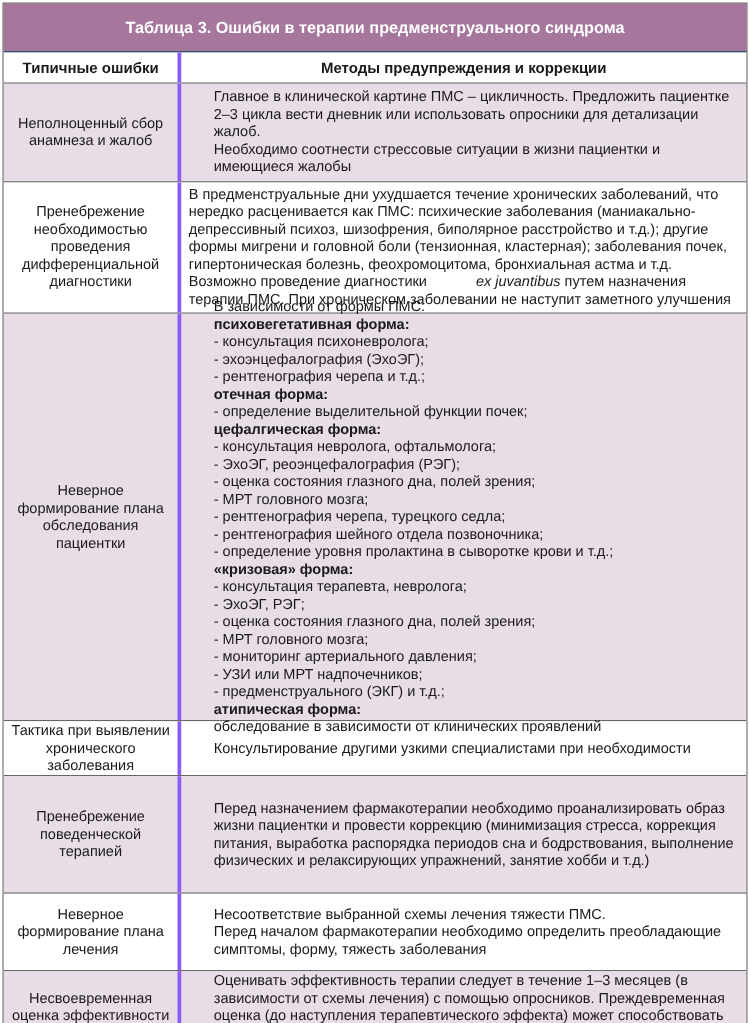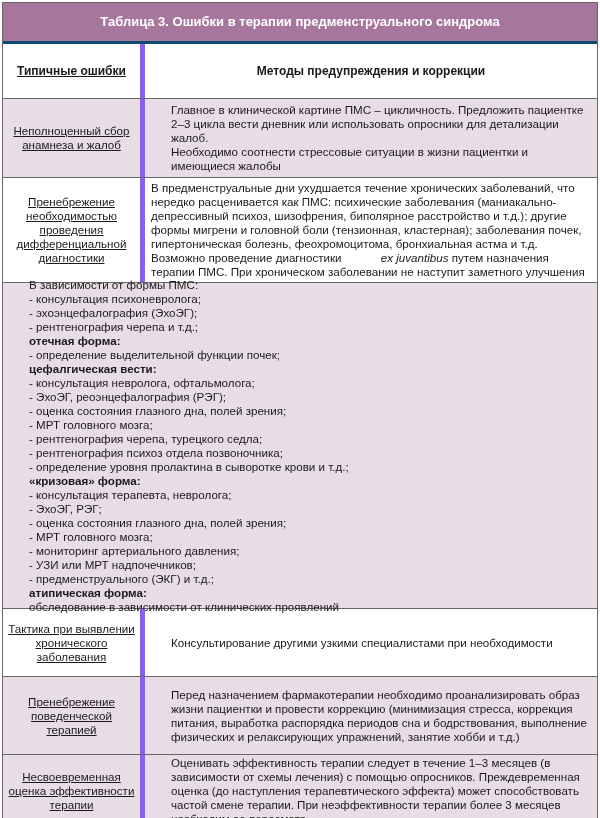--- a/index.html
+++ b/index.html
@@ -1,22 +1,22 @@
 <!DOCTYPE html>
 <html><head>
 <meta charset="utf-8">
 <style>
   html, body { margin:0; padding:0; background:#ffffff; }
   body { width:600px; height:818px; overflow:hidden; font-family:"Liberation Sans", sans-serif; color:#1a1a1a; }
   .tbl { position:absolute; left:2px; top:2px; width:596px; border:1px solid #666; box-sizing:border-box; }
-  .title { background:#a7769c; color:#fff; font-weight:bold; text-align:center; font-size:13px; height:38px; line-height:38px; border-bottom:3px solid #0c4a6e; }
+  .title { background:#a7769c; color:#fff; font-weight:bold; text-align:center; font-size:13px; height:38px; line-height:38px; border-bottom:1px solid #0c4a6e; }
   .row { display:flex; border-bottom:1px solid #666; box-sizing:border-box; }
   .row:last-child { border-bottom:none; }
-  .c1 { width:142px; flex:none; border-right:5px solid #8b5cf6; display:flex; align-items:center; justify-content:center; text-align:center; font-size:11.6px; line-height:14px; padding:0 4px; box-sizing:border-box;text-decoration:underline; }
-  .c2 { flex:1; padding:20px 6px; font-size:11.6px; line-height:14px; display:flex; flex-direction:column; justify-content:center; box-sizing:border-box; }
+  .c1 { width:142px; flex:none; border-right:3px solid #8b5cf6; display:flex; align-items:center; justify-content:center; text-align:center; font-size:11.6px; line-height:14px; padding:0 4px; box-sizing:border-box; }
+  .c2 { flex:1; padding:5px 6px; font-size:11.6px; line-height:14px; display:flex; flex-direction:column; justify-content:center; box-sizing:border-box; }
   .hdr .c1, .hdr .c2 { font-weight:bold; font-size:12px; justify-content:center; text-align:center; align-items:center; }
   .lav { background:#e8dde6; }
   .wht { background:#ffffff; }
   .b { font-weight:bold; }
   .i { font-style:italic;margin-left:36px; }
   .line { display:block;margin-left:20px; }
 </style>
 </head>
 <body>
 
@@ -37,62 +37,71 @@
   </div>
 
   <div class="row wht" style="height:105px">
     <div class="c1">Пренебрежение необходимостью проведения дифференциальной диагностики</div>
     <div class="c2">
       <span><span>В предменструальные дни ухудшается течение хронических заболеваний, что нередко расценивается как ПМС: психические заболевания (маниакально-депрессивный психоз, шизофрения, биполярное расстройство и т.д.); другие формы мигрени и головной боли (тензионная, кластерная); заболевания почек, гипертоническая болезнь, феохромоцитома, бронхиальная астма и т.д. Возможно проведение диагностики </span><span class="i">ex juvantibus</span><span> путем назначения терапии ПМС. При хроническом заболевании не наступит заметного улучшения</span></span>
     </div>
   </div>
 
   <div class="row lav" style="height:326px">
+    <div class="c1">Неверное формирование плана обследования пациентки</div>
     <div class="c2">
       <span class="line">В зависимости от формы ПМС:</span>
+      <span class="line b">психовегетативная форма:</span>
       <span class="line">- консультация психоневролога;</span>
       <span class="line">- эхоэнцефалография (ЭхоЭГ);</span>
       <span class="line">- рентгенография черепа и т.д.;</span>
       <span class="line b">отечная форма:</span>
       <span class="line">- определение выделительной функции почек;</span>
-      <span class="line b">цефалгическая вести:</span>
+      <span class="line b">цефалгическая форма:</span>
       <span class="line">- консультация невролога, офтальмолога;</span>
       <span class="line">- ЭхоЭГ, реоэнцефалография (РЭГ);</span>
       <span class="line">- оценка состояния глазного дна, полей зрения;</span>
       <span class="line">- МРТ головного мозга;</span>
       <span class="line">- рентгенография черепа, турецкого седла;</span>
-      <span class="line">- рентгенография психоз отдела позвоночника;</span>
+      <span class="line">- рентгенография шейного отдела позвоночника;</span>
       <span class="line">- определение уровня пролактина в сыворотке крови и т.д.;</span>
       <span class="line b">«кризовая» форма:</span>
       <span class="line">- консультация терапевта, невролога;</span>
       <span class="line">- ЭхоЭГ, РЭГ;</span>
       <span class="line">- оценка состояния глазного дна, полей зрения;</span>
       <span class="line">- МРТ головного мозга;</span>
       <span class="line">- мониторинг артериального давления;</span>
       <span class="line">- УЗИ или МРТ надпочечников;</span>
       <span class="line">- предменструального (ЭКГ) и т.д.;</span>
       <span class="line b">атипическая форма:</span>
       <span class="line">обследование в зависимости от клинических проявлений</span>
     </div>
   </div>
 
-  <div class="row wht" style="height:68px">
+  <div class="row wht" style="height:44px">
     <div class="c1">Тактика при выявлении хронического заболевания</div>
     <div class="c2">
       <span class="line">Консультирование другими узкими специалистами при необходимости</span>
     </div>
   </div>
 
-  <div class="row lav" style="height:78px">
+  <div class="row lav" style="height:94px">
     <div class="c1">Пренебрежение поведенческой терапией</div>
     <div class="c2">
       <span class="line">Перед назначением фармакотерапии необходимо проанализировать образ жизни пациентки и провести коррекцию (минимизация стресса, коррекция питания, выработка распорядка периодов сна и бодрствования, выполнение физических и релаксирующих упражнений, занятие хобби и т.д.)</span>
     </div>
   </div>
 
+  <div class="row wht" style="height:62px">
+    <div class="c1">Неверное формирование плана лечения</div>
+    <div class="c2">
+      <span class="line">Несоответствие выбранной схемы лечения тяжести ПМС.</span>
+      <span class="line">Перед началом фармакотерапии необходимо определить преобладающие симптомы, форму, тяжесть заболевания</span>
+    </div>
+  </div>
 
   <div class="row lav" style="height:72px">
     <div class="c1">Несвоевременная оценка эффективности терапии</div>
     <div class="c2">
       <span class="line">Оценивать эффективность терапии следует в течение 1–3 месяцев (в зависимости от схемы лечения) с помощью опросников. Преждевременная оценка (до наступления терапевтического эффекта) может способствовать частой смене терапии. При неэффективности терапии более 3 месяцев необходим ее пересмотр</span>
     </div>
   </div>
 </div>
 
 </body></html>

